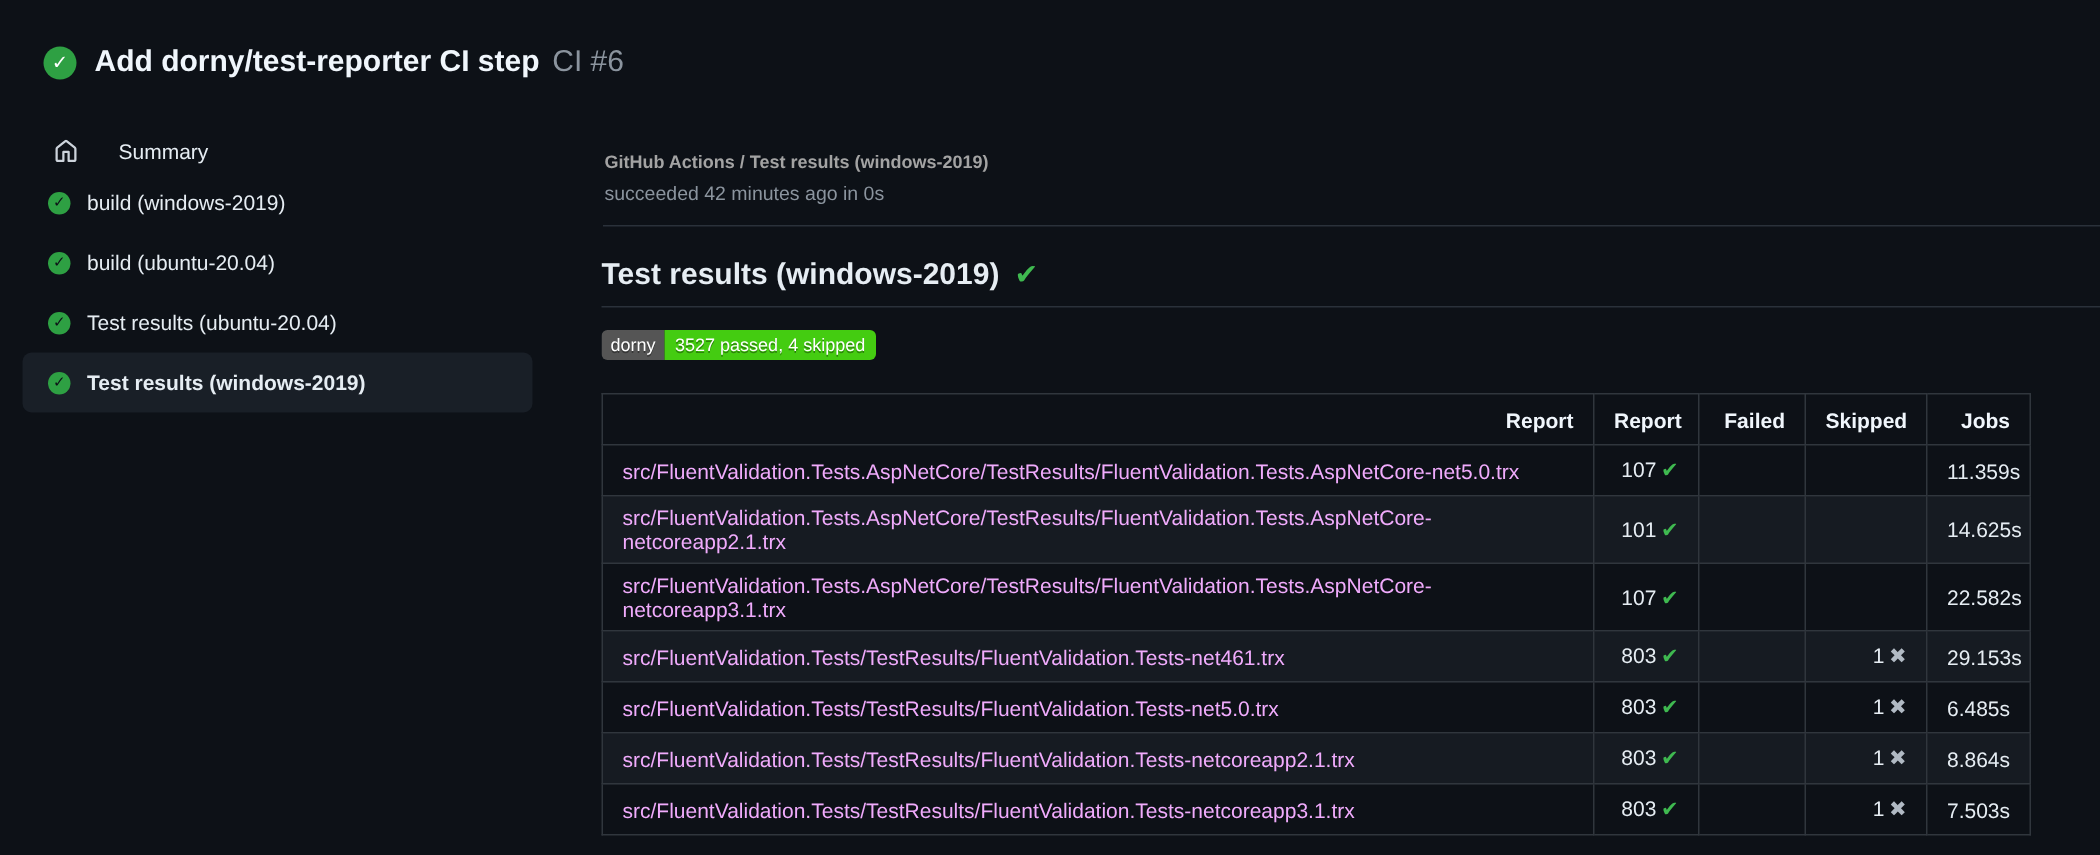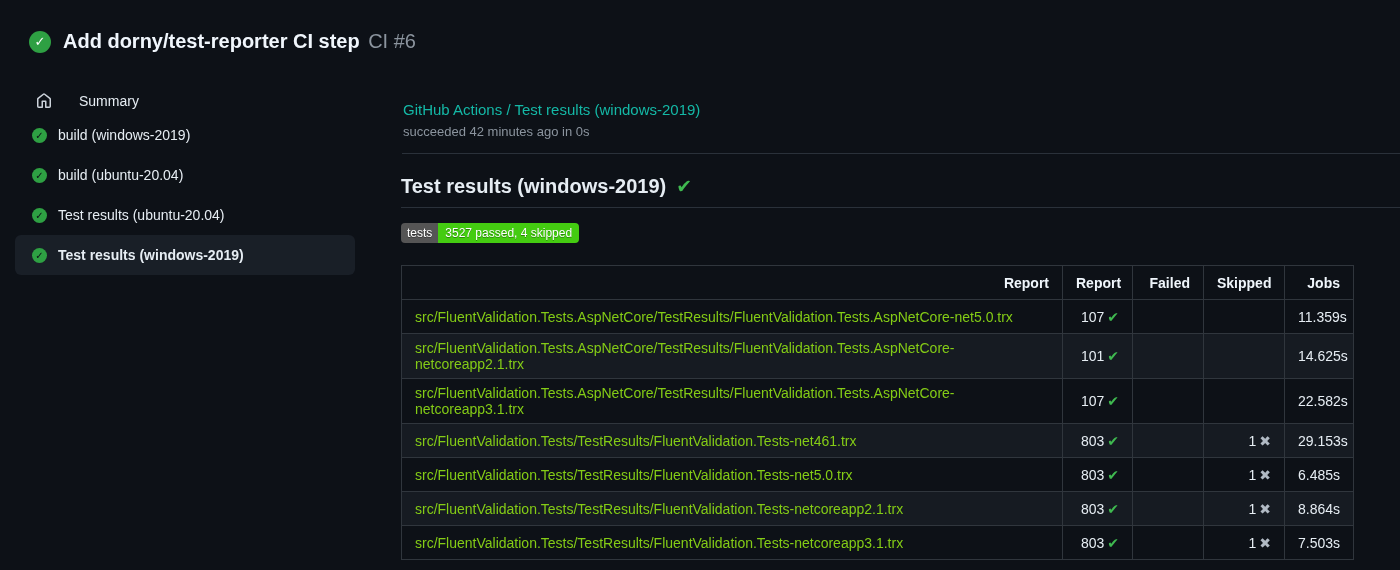--- a/index.html
+++ b/index.html
@@ -49,21 +49,21 @@
     padding-left: 17px;
     display: flex; align-items: center; gap: 11px;
     border-radius: 6px;
     font-size: 14px; color: #e6edf3;
     cursor: pointer;
   }
   .job-item.selected { background: #191f27; font-weight: 700; }
 
   
   .main { flex: 1; padding-top: 48px; }
-  .job-heading { font-size: 15px; font-weight: 400; color: #14b8a6; margin-left: 3px; }
+  .job-heading { font-size: 12px; font-weight: 700; color: #a3a3a3; margin-left: 3px; }
   .job-status { font-size: 13px; color: #8b949e; margin: 6px 16px 0 3px; }
   .divider { border: none; border-top: 1px solid #2a313a; margin: 14px 0 0 2px; }
 
   .results-heading {
     margin: 21px 0 0 1px;
     font-size: 20px; font-weight: 600; color: #e6edf3;
     display: flex; align-items: center; gap: 10px;
   }
   .heading-check { color: #3fb950; font-size: 19px; font-weight: 700; }
   .divider2 { border: none; border-top: 1px solid #2a313a; margin: 9px 0 0 1px; }
@@ -92,21 +92,21 @@
   }
   .report-table th { font-weight: 700; color: #f0f6fc; }
   .report-table tbody tr:nth-child(even) { background: #161b22; }
   .col-report { width: 661px; }
   .col-passed { width: 70px; }
   .col-failed { width: 71px; }
   .col-skipped { width: 81px; }
   .col-time { width: 69px; }
   .th-left { text-align: right; }
   .num { text-align: right; white-space: nowrap; }
-  .report-cell a { color: #84cc16; text-decoration: none; }
+  .report-cell a { color: #f0abfc; text-decoration: none; }
   .check { color: #3fb950; font-weight: 700; margin-left: 3px; }
   .cross { color: #b1bac4; font-weight: 700; margin-left: 3px; }
 </style>
 </head>
 <body>
 
 <header class="run-header">
   <span class="status-circle big">✓</span>
   <div>
     <span class="run-title">Add dorny/test-reporter CI step</span>
@@ -148,21 +148,21 @@
     <div class="job-status">succeeded 42 minutes ago in 0s</div>
     <hr class="divider">
 
     <h1 class="results-heading">
       <span>Test results (windows-2019)</span>
       <span class="heading-check">✔</span>
     </h1>
     <hr class="divider2">
 
     <div class="badge">
-      <span class="badge-label">tests</span>
+      <span class="badge-label">dorny</span>
       <span class="badge-value">3527 passed, 4 skipped</span>
     </div>
 
     <table class="report-table">
       <colgroup>
         <col class="col-report">
           <col class="col-passed">
           <col class="col-failed">
           <col class="col-skipped">
           <col class="col-time">

